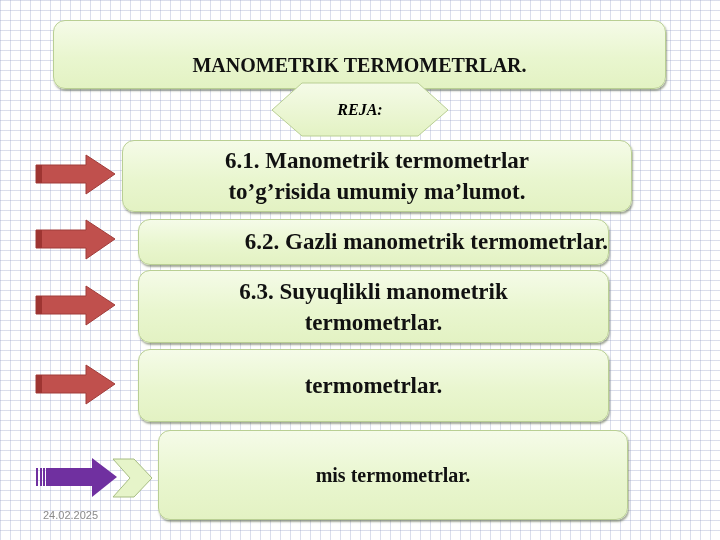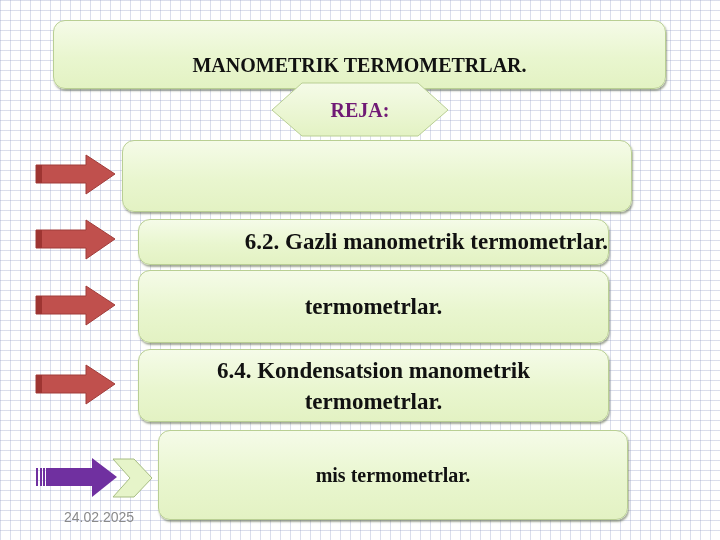--- a/index.html
+++ b/index.html
@@ -29,28 +29,28 @@
   .item-64 { left: 138px; top: 349px; width: 471px; height: 73px; font-size: 23px; line-height: 31px; }
   .item-extra { left: 158px; top: 430px; width: 470px; height: 90px; font-size: 20px; line-height: 27px; }
 
   .reja {
     position: absolute; left: 270px; top: 82px; width: 180px; height: 56px;
   }
   .reja svg { position: absolute; left: 0; top: 0; }
   .reja span {
     position: absolute; left: 0; top: 0; width: 180px; height: 56px;
     display: flex; align-items: center; justify-content: center;
-    color: #701a75; font-weight: bold; font-size: 20px;
+    color: #000000; font-weight: bold; font-size: 16px; font-style: italic;
   }
 
   .arrow { position: absolute; }
   .date {
     position: absolute; left: 43px; top: 509px;
     font-family: "Liberation Sans", "DejaVu Sans", sans-serif;
-    font-size: 14px; color: #8a8a8a; margin-left: 21px;
+    font-size: 11px; color: #8a8a8a;
   }
 </style>
 </head>
 <body>
 
 <div class="box title-box">
   <span>MANOMETRIK TERMOMETRLAR.</span>
 </div>
 
 <div class="reja">
@@ -89,36 +89,38 @@
   <rect x="6" y="12" width="2" height="18" fill="#7030a0"></rect>
   <rect x="9" y="12" width="2" height="18" fill="#7030a0"></rect>
 </svg>
 
 <svg class="arrow" style="left:110px;top:457px" width="46" height="44">
   <polygon points="3,2 24,2 42,21 24,40 3,40 20,21" fill="#e6f4c9" stroke="#a7bd82" stroke-width="1"></polygon>
 </svg>
 
 <div class="box item-61">
   <div>
+    <div>6.1. Manometrik termometrlar</div>
+    <div>to’g’risida umumiy ma’lumot.</div>
   </div>
 </div>
 
 <div class="box item-62">
   <span>6.2. Gazli manometrik termometrlar.</span>
 </div>
 
 <div class="box item-63">
   <div>
+    <div>6.3. Suyuqlikli manometrik</div>
     <div>termometrlar.</div>
   </div>
 </div>
 
 <div class="box item-64">
   <div>
-    <div>6.4. Kondensatsion manometrik</div>
     <div>termometrlar.</div>
   </div>
 </div>
 
 <div class="box item-extra">
   <div>
     <div>mis termometrlar.</div>
   </div>
 </div>
 

